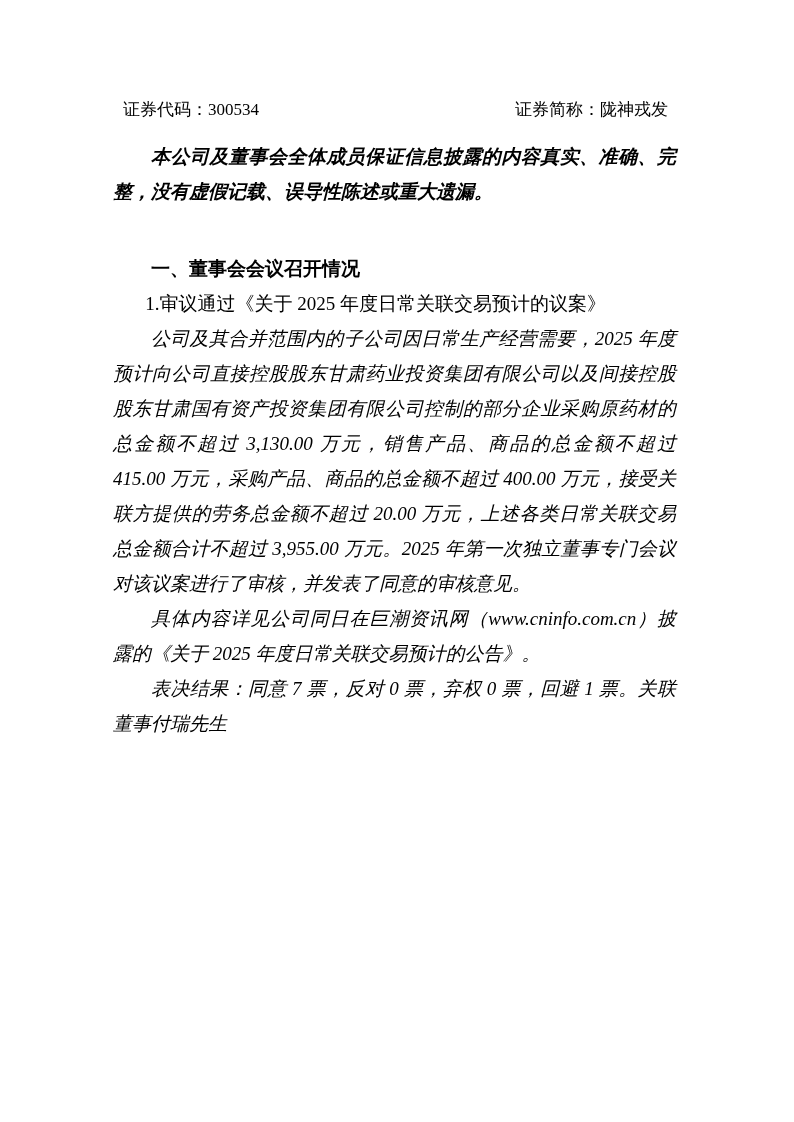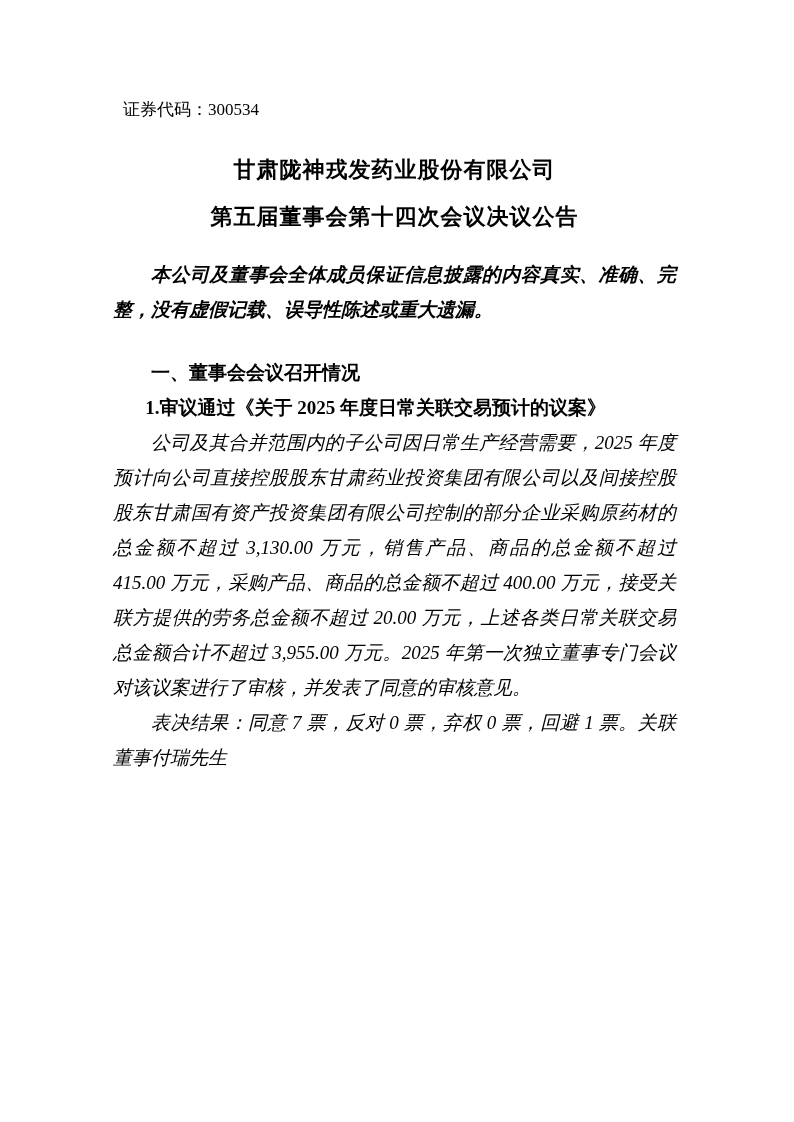--- a/index.html
+++ b/index.html
@@ -48,45 +48,43 @@
   }
   .statement {
     margin-top: 17px;
     font-weight: bold;
   }
   .section-heading {
     font-weight: bold;
     text-indent: 2em;
   }
   .s1-heading {
-    margin-top: 28px;
+    margin-top: 42px;
   }
   .item-heading {
-    font-weight: bold;
+    font-weight: normal;
     text-indent: 1.7em;
   }
 </style>
 </head>
 <body>
 
 <div class="page">
 
   <div class="doc-header">
     <span>证券代码：300534</span>
+    <span>证券简称：陇神戎发</span>
   </div>
 
-  <div class="doc-title">
-    <div>甘肃陇神戎发药业股份有限公司</div>
-    <div>第五届董事会第十四次会议决议公告</div>
-  </div>
 
   <div class="body-text">
     <p class="para statement">本公司及董事会全体成员保证信息披露的内容真实、准确、完整，没有虚假记载、误导性陈述或重大遗漏。</p>
 
     <p class="section-heading s1-heading">一、董事会会议召开情况</p>
 
 
     <p class="item-heading">1.审议通过《关于 2025 年度日常关联交易预计的议案》</p>
     <p class="para">公司及其合并范围内的子公司因日常生产经营需要，2025 年度预计向公司直接控股股东甘肃药业投资集团有限公司以及间接控股股东甘肃国有资产投资集团有限公司控制的部分企业采购原药材的总金额不超过 3,130.00 万元，销售产品、商品的总金额不超过 415.00 万元，采购产品、商品的总金额不超过 400.00 万元，接受关联方提供的劳务总金额不超过 20.00 万元，上述各类日常关联交易总金额合计不超过 3,955.00 万元。2025 年第一次独立董事专门会议对该议案进行了审核，并发表了同意的审核意见。</p>
+    <p class="para">具体内容详见公司同日在巨潮资讯网（www.cninfo.com.cn）披露的《关于 2025 年度日常关联交易预计的公告》。</p>
     <p class="para">表决结果：同意 7 票，反对 0 票，弃权 0 票，回避 1 票。关联董事付瑞先生</p>
   </div>
 
 </div>
 
 </body></html>

